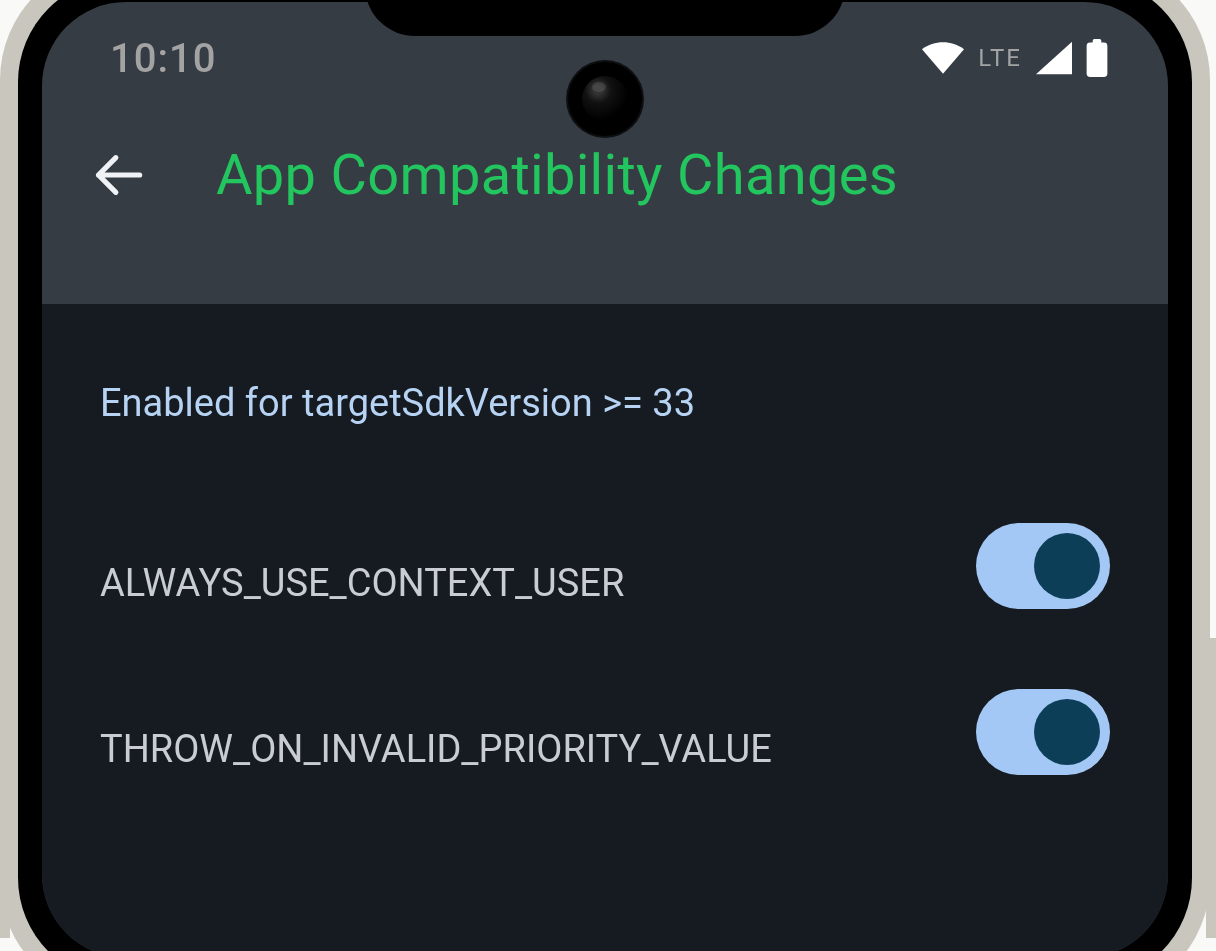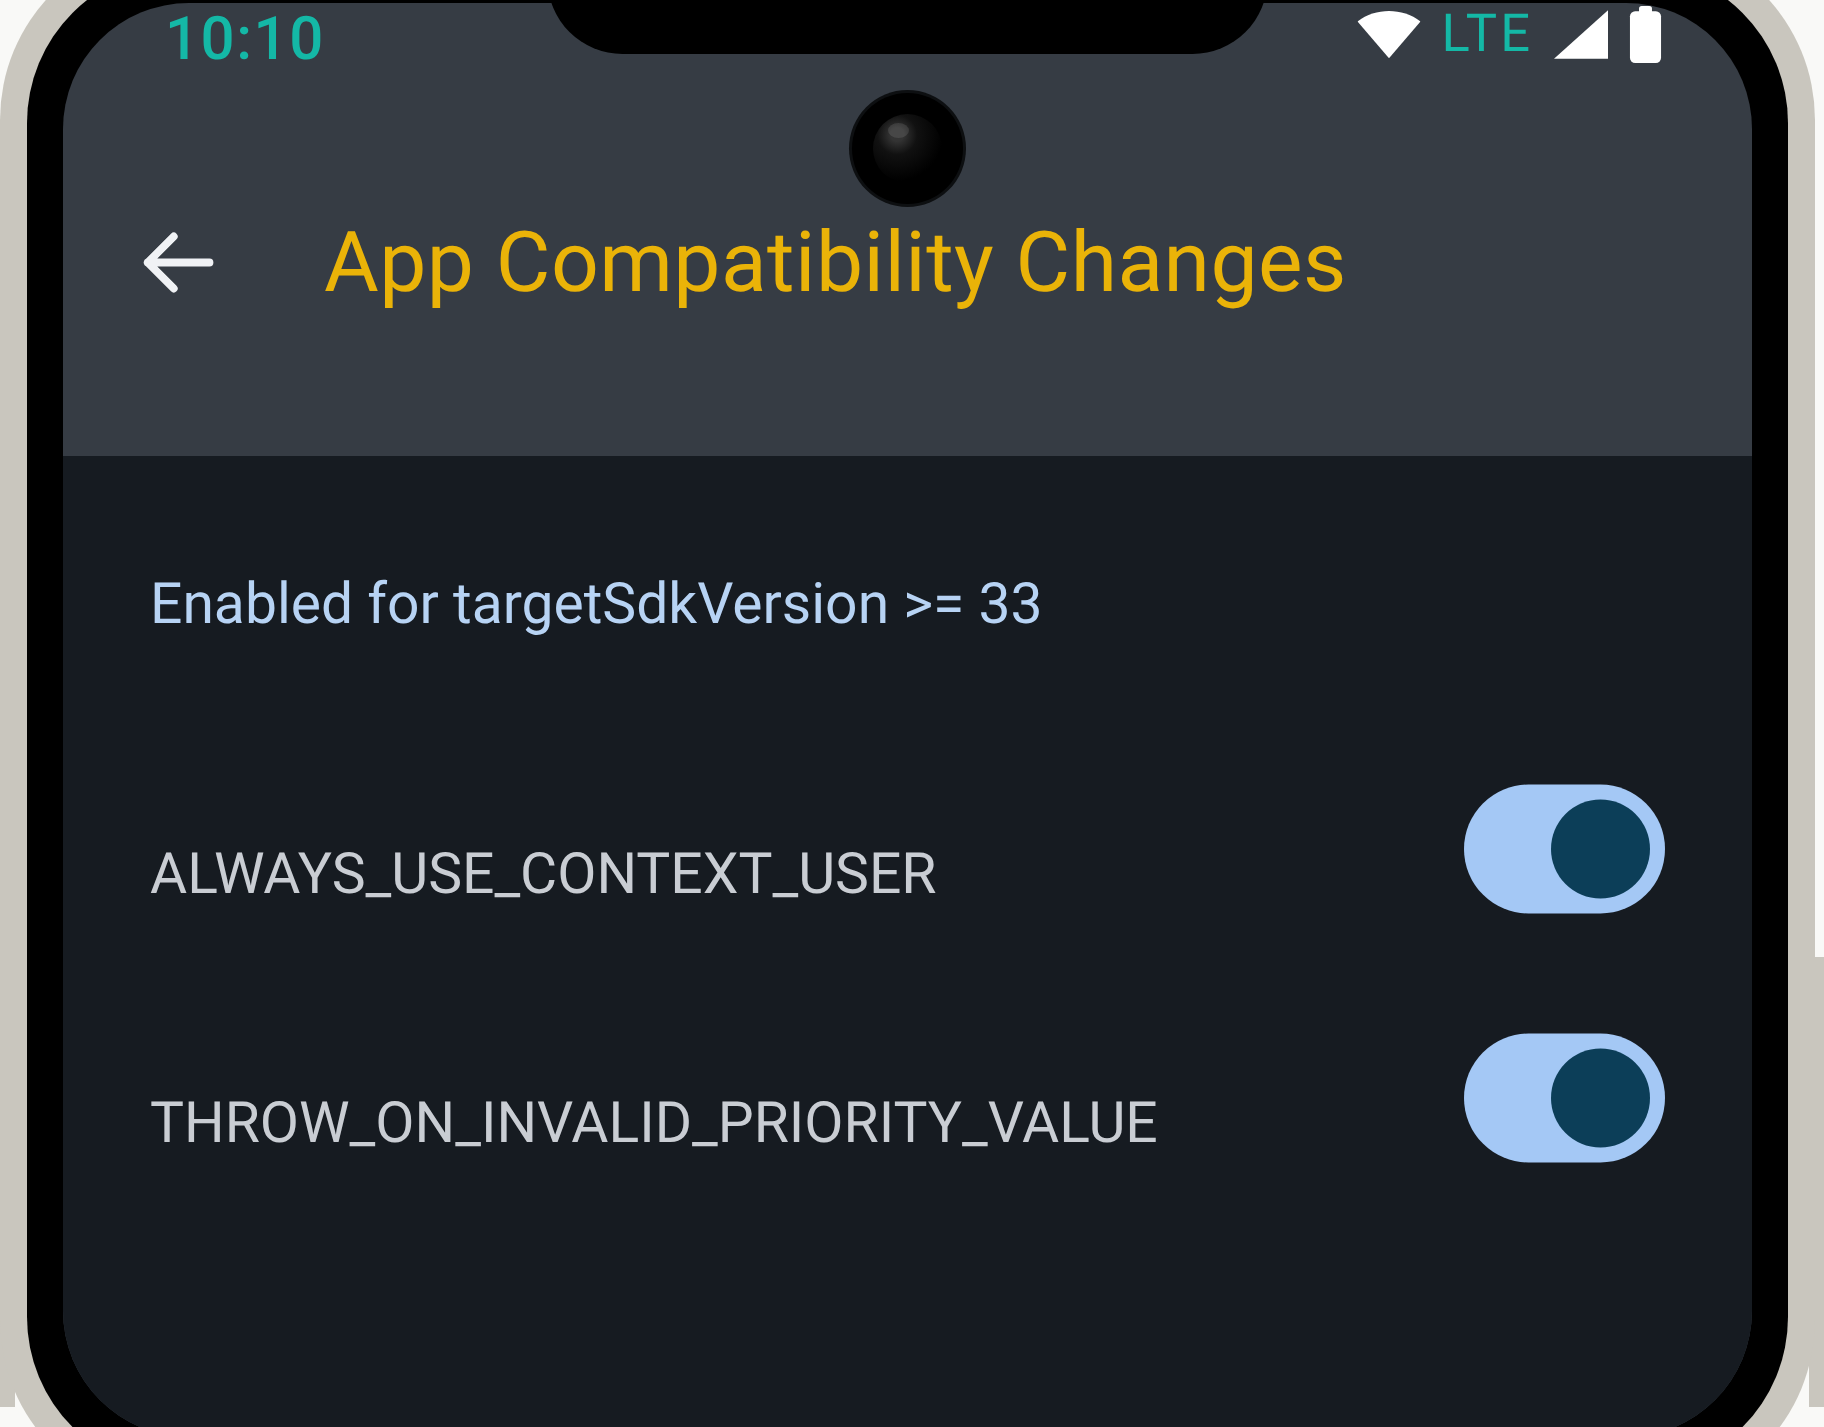--- a/index.html
+++ b/index.html
@@ -27,26 +27,26 @@
   }
 
   
   .notch{
     position:absolute;top:-28px;left:50%;transform:translateX(-50%);
     width:480px;height:62px;background:#000;border-radius:0 0 50px 50px;
   }
 
   
   .statusbar{
-    height:112px;display:flex;align-items:flex-start;justify-content:space-between;
-    padding:0 60px;color:#14b8a6;gap:11px;
+    height:112px;display:flex;align-items:center;justify-content:space-between;
+    padding:0 60px;color:#a3a3a3;gap:11px;
   }
   .clock{font-size:40px;font-weight:500;letter-spacing:1px;margin-left:8px;}
   .status-right{display:flex;align-items:center;gap:14px;}
-  .lte{font-size:35px;font-weight:400;letter-spacing:2px;}
+  .lte{font-size:24px;font-weight:400;letter-spacing:2px;}
   .icon svg{display:block;}
 
   
   .camera-outer{
     position:absolute;top:60px;left:50%;transform:translateX(-50%);
     width:74px;height:74px;border-radius:50%;background:#000;
     display:flex;align-items:center;justify-content:center;
     box-shadow:0 0 0 2px #0d0f11;
   }
   .camera-inner{
@@ -55,21 +55,21 @@
     position:relative;
   }
   .camera-inner::after{
     content:"";position:absolute;top:6px;left:10px;width:14px;height:10px;
     border-radius:50%;background:rgba(255,255,255,.1);
   }
 
   
   .appbar{
     display:flex;align-items:center;gap:72px;
-    padding:28px 50px 80px 50px;color:#eab308;
+    padding:28px 50px 80px 50px;color:#22c55e;
   }
   .back-btn{display:inline-flex;cursor:default;}
   .title{font-size:56px;font-weight:400;letter-spacing:.3px;}
 
   
   .content{
     position:absolute;left:0;right:0;top:302px;bottom:0;
     background:#161b21;padding:56px 58px 0 58px;box-sizing:border-box;color:#e2e4e8;
   }
   .section-header{color:#b7d3f4;font-size:38px;font-weight:400;margin-bottom:58px;margin-top:21px;}

